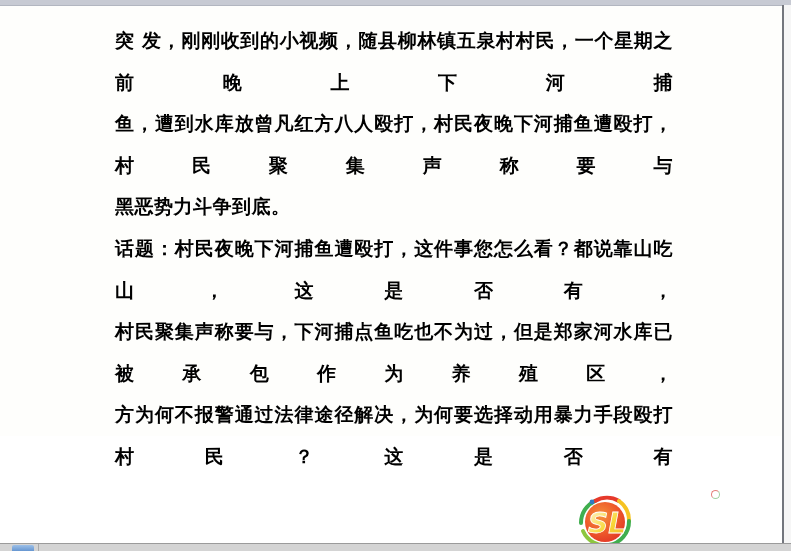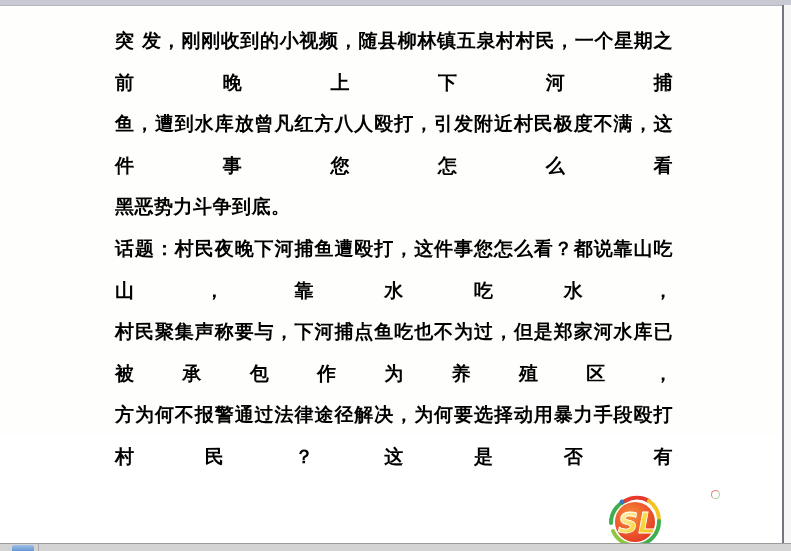--- a/index.html
+++ b/index.html
@@ -42,21 +42,21 @@
   }
   .line {
     text-align:justify;
     text-align-last:justify;
   }
   .line.para-end {
     text-align:right;
     text-align-last:left;
   }
   .logo {
-    position:absolute; left:605px; top:493px;
+    position:absolute; left:575px; top:493px;
     width:60px; height:56px;
     z-index:1;
   }
   .mini-ring {
     position:absolute; left:711px; top:490px;
     width:7px; height:7px;
     border-radius:50%;
     border:1px solid;
     border-color:#e06a63 #8fc98f #8fc98f #e06a63;
     opacity:0.85;
@@ -82,23 +82,23 @@
   }
 </style>
 </head>
 <body>
 
 <div class="top-bar"></div>
 
 <div class="page">
   <div class="text-block">
     <div class="line">突 发，刚刚收到的小视频，随县柳林镇五泉村村民，一个星期之前晚上下河捕</div>
-    <div class="line">鱼，遭到水库放曾凡红方八人殴打，引发附近村民极度不满，这件事您怎么看</div>
+    <div class="line">鱼，遭到水库放曾凡红方八人殴打，村民夜晚下河捕鱼遭殴打，村民聚集声称要与</div>
     <div class="line para-end">黑恶势力斗争到底。</div>
-    <div class="line">话题：村民夜晚下河捕鱼遭殴打，这件事您怎么看？都说靠山吃山，靠水吃水，</div>
+    <div class="line">话题：村民夜晚下河捕鱼遭殴打，这件事您怎么看？都说靠山吃山，这是否有，</div>
     <div class="line">村民聚集声称要与，下河捕点鱼吃也不为过，但是郑家河水库已被承包作为养殖区，</div>
     <div class="line">方为何不报警通过法律途径解决，为何要选择动用暴力手段殴打村民？这是否有</div>
 
   </div>
 </div>
 
 <div class="mini-ring"></div>
 
 <div class="logo">
   <svg width="60" height="56" viewBox="0 0 60 56" xmlns="http://www.w3.org/2000/svg">

